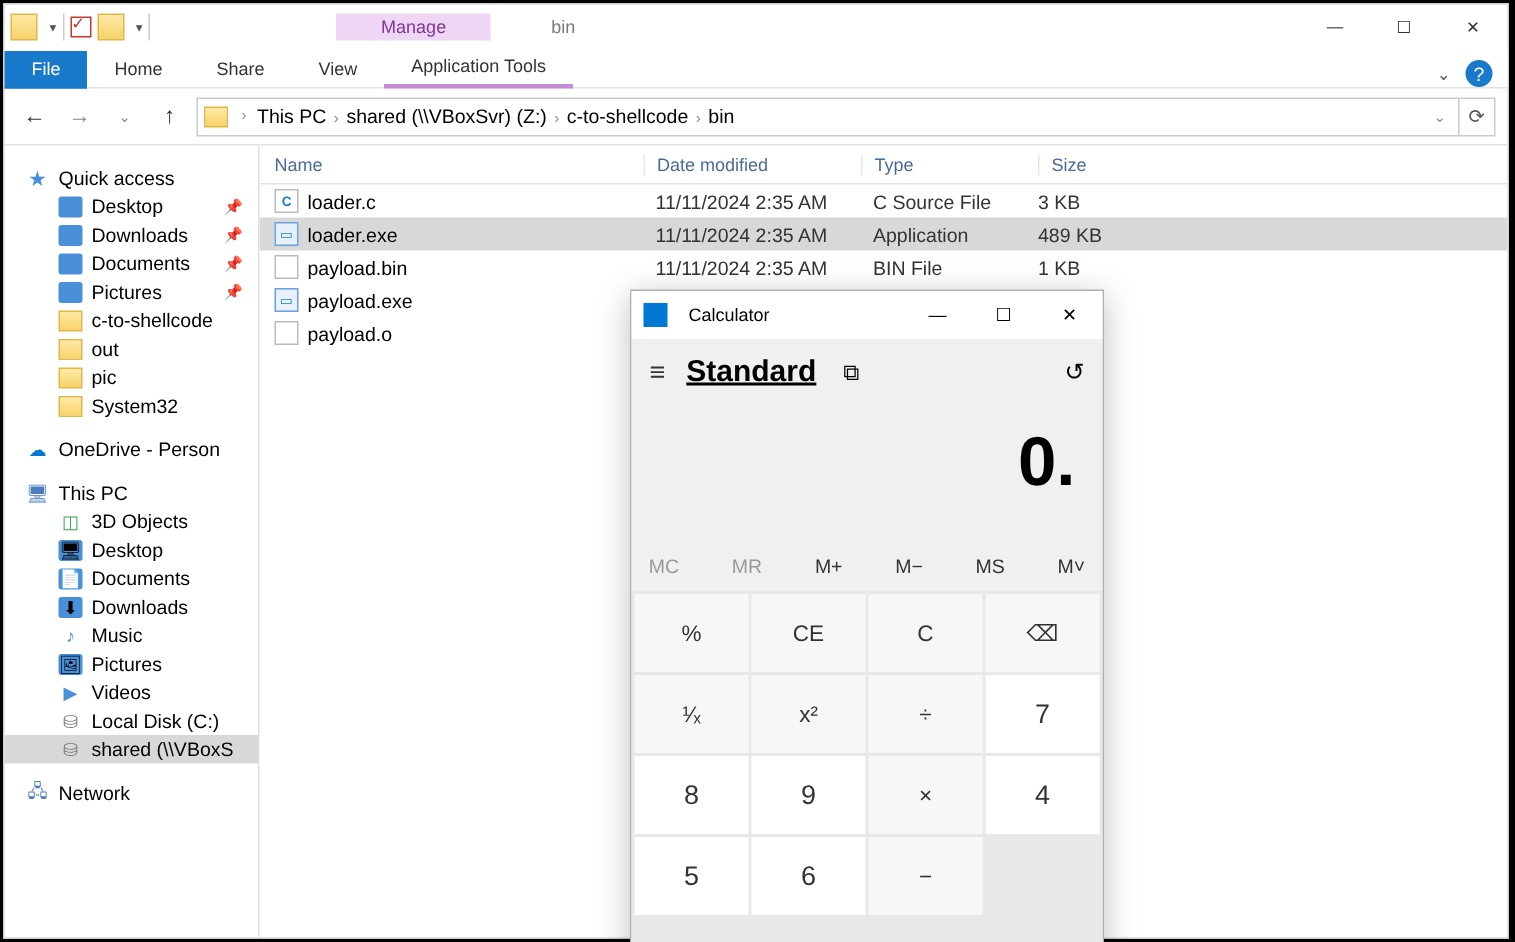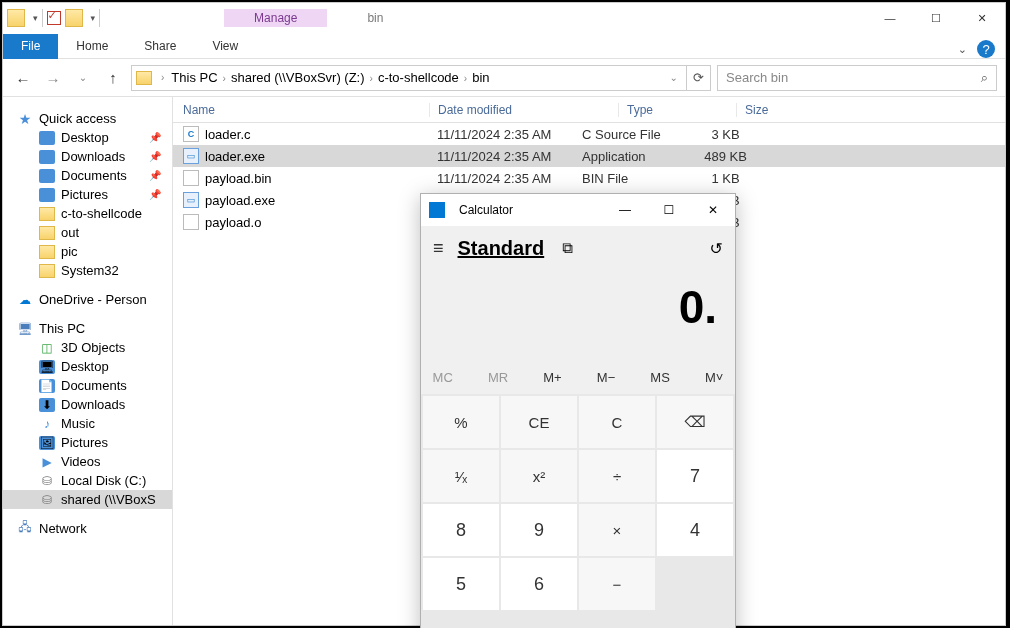--- a/index.html
+++ b/index.html
@@ -48,28 +48,28 @@
 .ico.pc { color: #4a7dbb; background: none; }
 .ico.cloud { color: #0078d4; background: none; }
 .ico.drive { color: #7a7a7a; background: none; }
 .ico.green { color: #3da848; background: none; }
 .ico.music { color: #4a90d9; background: none; }
 .ico.video { color: #4a90d9; background: none; }
 .filearea { flex: 1; overflow: hidden; }
 .cols { display: flex; border-bottom: 1px solid #e1e1e1; font-size: 12px; color: #4a6b99; height: 26px; align-items: center; }
 .col-name { width: 256px; padding-left: 10px; position: relative; }
 .col-date { width: 145px; border-left: 1px solid #e8e8e8; padding-left: 8px; }
-.col-type { width: 118px; border-left: 1px solid #e8e8e8; padding-left: 8px; margin-left: 44px; }
+.col-type { width: 118px; border-left: 1px solid #e8e8e8; padding-left: 8px; }
 .col-size { width: 75px; border-left: 1px solid #e8e8e8; padding-left: 8px; }
 .filerow { display: flex; font-size: 13px; height: 22px; align-items: center; }
 .filerow.sel { background: #d8d8d8; }
 .fr-name { width: 256px; padding-left: 10px; display: flex; align-items: center; gap: 6px; }
 .fr-date { width: 145px; padding-left: 8px; color: #333; }
 .fr-type { width: 118px; padding-left: 8px; color: #333; }
-.fr-size { width: 75px; text-align: center; padding-right: 8px; color: #333; }
+.fr-size { width: 75px; text-align: left; padding-right: 8px; color: #333; }
 .ficon { width: 16px; height: 16px; display: inline-flex; align-items: center; justify-content: center; background: #fff; border: 1px solid #bbb; font-size: 9px; }
 .ficon.c { color: #1979ca; font-weight: bold; }
 .ficon.exe { background: #e8f0fb; border-color: #6aa1dd; color: #1979ca; }
 .ficon.bin { color: #888; }
 
 
 .calc { position: absolute; top: 193px; left: 420px; width: 316px; height: 488px; background: #f0f0f0; border: 1px solid #b0b0b0; box-shadow: 0 4px 20px rgba(0,0,0,0.25); display: flex; flex-direction: column; }
 .calc-titlebar { height: 32px; background: #fff; display: flex; align-items: center; padding-left: 8px; font-size: 12px; }
 .calc-ico { width: 16px; height: 16px; background: #0078d4; margin-right: 14px; }
 .calc-winctrl { margin-left: auto; display: flex; }
@@ -107,42 +107,39 @@
       <div class="win-btn">☐</div>
       <div class="win-btn">✕</div>
     </div>
   </div>
 
   <div class="ribbon">
     <div class="ribbon-file">File</div>
     <div class="ribbon-tab">Home</div>
       <div class="ribbon-tab">Share</div>
       <div class="ribbon-tab">View</div>
+      <div class="ribbon-tab app">Application Tools</div>
     <div class="ribbon-right">
       <span style="color:#555;font-size:11px;">⌄</span>
       <span class="help-circle">?</span>
     </div>
   </div>
 
   <div class="addrrow">
     <div class="nav-arrow active">←</div>
     <div class="nav-arrow">→</div>
     <div class="nav-arrow small">⌄</div>
     <div class="nav-arrow active">↑</div>
     <div class="addrbar">
       <span class="addr-folder"></span>
       <span class="addr-chev">›</span>
       <span id="addr-segs"><span class="addr-seg">This PC</span><span class="addr-chev">›</span><span class="addr-seg">shared (\\VBoxSvr) (Z:)</span><span class="addr-chev">›</span><span class="addr-seg">c-to-shellcode</span><span class="addr-chev">›</span><span class="addr-seg">bin</span></span>
       <span style="flex:1"></span>
       <span class="addr-chev" style="padding-right:6px;">⌄</span>
       <div class="refresh">⟳</div>
-    </div>
-    <div class="searchbox">
-      <span>Search bin</span>
-      <span style="color:#555;">⌕</span>
     </div>
   </div>
 
   <div class="body">
     <div class="sidebar">
       <div class="side-group">
         <div class="side-item root">
           <span class="ico star">★</span>
           <span>Quick access</span>
         </div>

